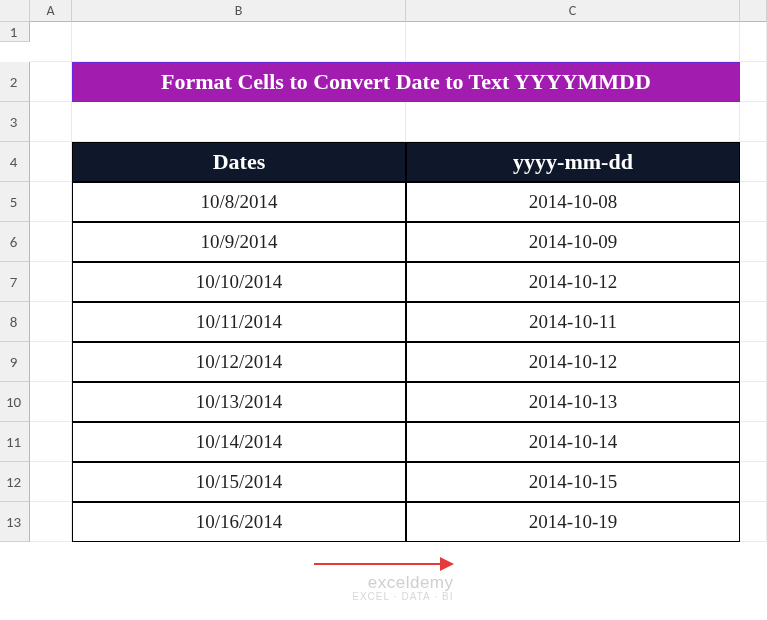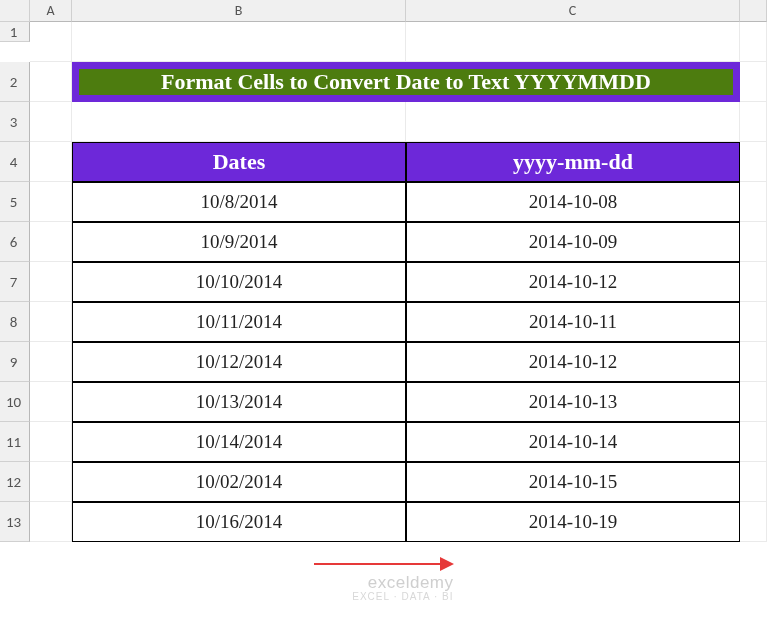--- a/index.html
+++ b/index.html
@@ -34,30 +34,30 @@
     border-bottom: 1px solid #eaeaea;
     display: flex;
     align-items: center;
     justify-content: center;
     font-size: 17px;
     color: #222;
     padding: 0 8px;
   }
   .title-cell {
     grid-column: 3 / 5;
-    background: #4d7c0f;
+    background: #a21caf;
     color: #fff;
     font-family: Georgia, "Times New Roman", serif;
     font-weight: bold;
     font-size: 22px;
-    border: 7px solid #6d28d9;
+    border: 1px solid #6d28d9;
     justify-content: center;
   }
   .thead-cell {
-    background: #6d28d9;
+    background: #0f172a;
     color: #fff;
     font-family: Georgia, "Times New Roman", serif;
     font-weight: bold;
     font-size: 22px;
     border: 1px solid #000;
     justify-content: center;
   }
   .data-cell {
     border: 1px solid #000;
     font-family: Georgia, "Times New Roman", serif;
@@ -177,21 +177,21 @@
   <div class="cell"></div>
 
   <div class="row-header">11</div>
   <div class="cell"></div>
   <div class="cell data-cell">10/14/2014</div>
   <div class="cell data-cell">2014-10-14</div>
   <div class="cell"></div>
 
   <div class="row-header">12</div>
   <div class="cell"></div>
-  <div class="cell data-cell">10/02/2014</div>
+  <div class="cell data-cell">10/15/2014</div>
   <div class="cell data-cell">2014-10-15</div>
   <div class="cell"></div>
 
   <div class="row-header">13</div>
   <div class="cell"></div>
   <div class="cell data-cell">10/16/2014</div>
   <div class="cell data-cell">2014-10-19</div>
   <div class="cell"></div>
 
 </div>

